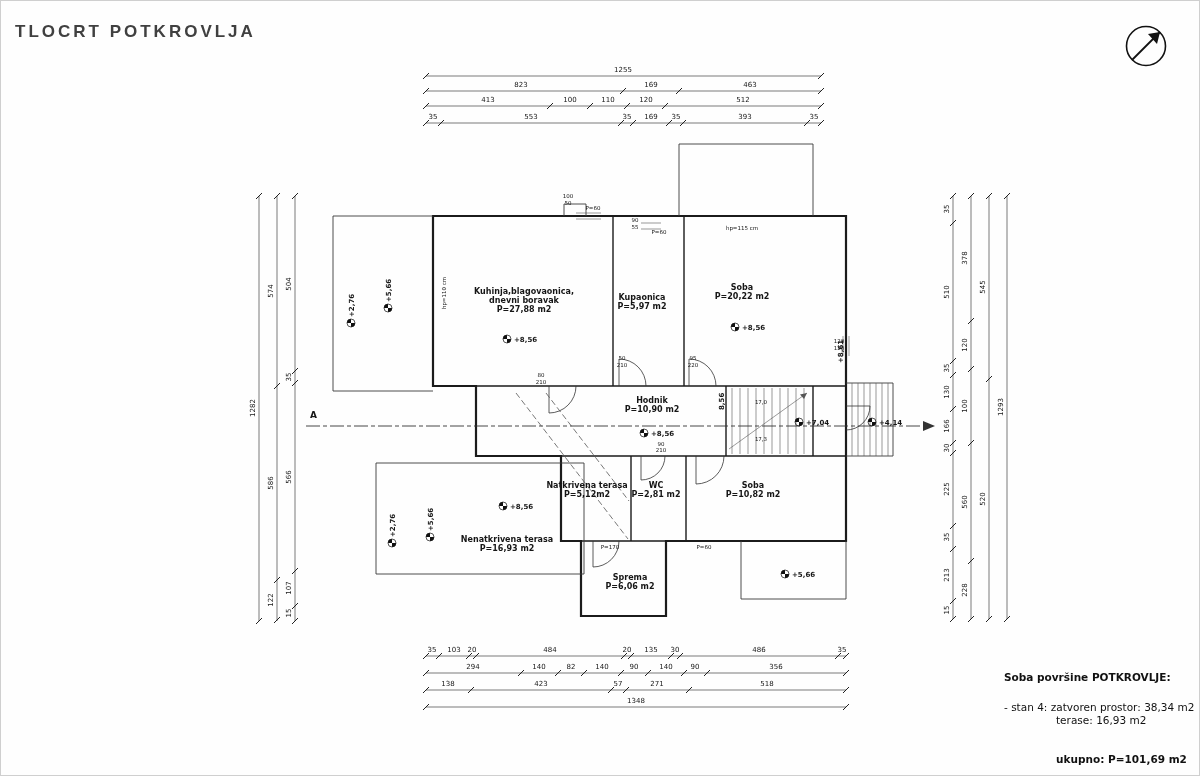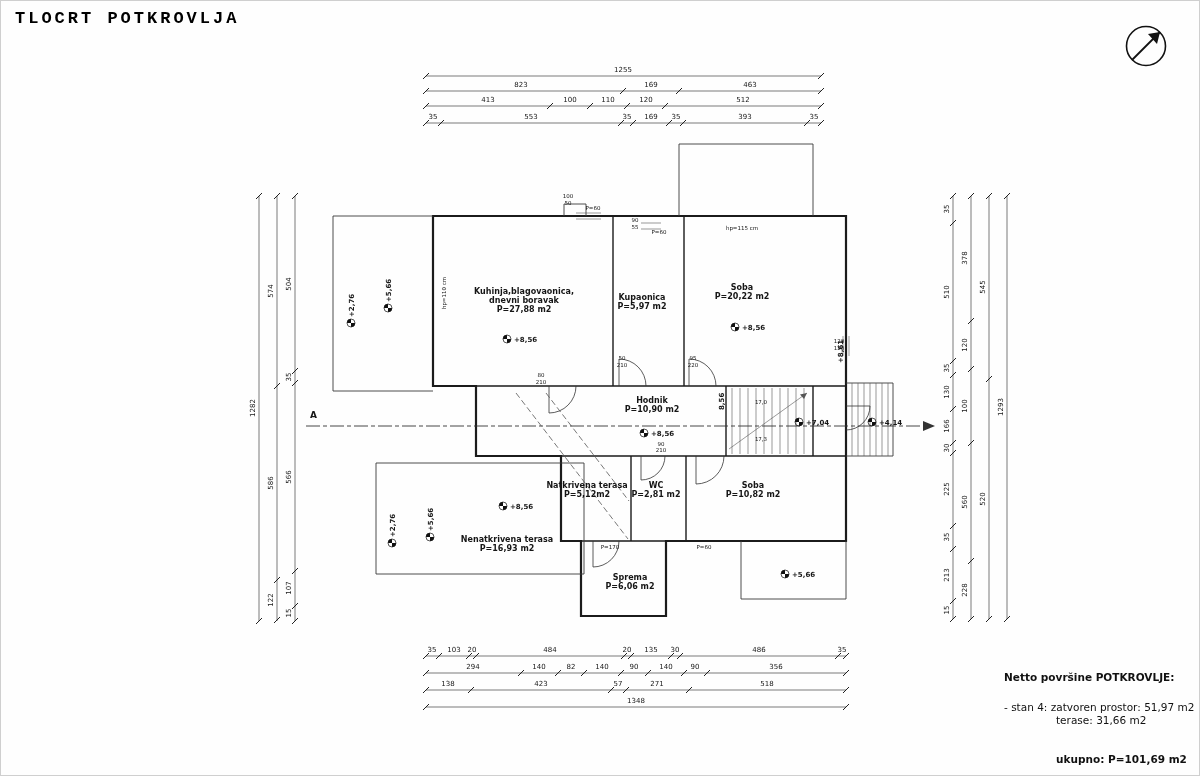--- a/index.html
+++ b/index.html
@@ -1,18 +1,18 @@
 <!DOCTYPE html>
 <html><head>
 <meta charset="utf-8">
 <style>
   html,body{margin:0;padding:0;background:#fff;}
   body{width:1200px;height:776px;overflow:hidden;font-family:"DejaVu Sans",sans-serif;}
   .sheet{position:relative;width:1198px;height:774px;background:#fefefe;border:1px solid #cfcfcf;box-sizing:content-box;}
-  .title{position:absolute;top:8px;left:14px;margin:0;font-size:17px;font-weight:600;letter-spacing:3px;color:#000000;font-family:Liberation Mono, monospace;}
+  .title{position:absolute;top:21px;left:14px;margin:0;font-size:17px;font-weight:600;letter-spacing:3px;color:#404040;font-family:Liberation Sans, sans-serif;}
   .north{position:absolute;top:22px;left:1122px;width:46px;height:46px;}
   svg.plan{position:absolute;top:0;left:0;}
   .wallH{fill:none;stroke:#1b1b1b;stroke-width:2.2;}
   .wallM{fill:none;stroke:#1b1b1b;stroke-width:1.4;}
   .thin{fill:none;stroke:#3a3a3a;stroke-width:0.9;}
   .hair{fill:none;stroke:#555;stroke-width:0.6;}
   .dimline{stroke:#444;stroke-width:0.7;}
   .tick{fill:none;stroke:#222;stroke-width:1;}
   .door{fill:none;stroke:#333;stroke-width:0.8;}
   .dash{fill:none;stroke:#555;stroke-width:0.8;stroke-dasharray:6 3;}
@@ -275,19 +275,19 @@
       <text class="tiny" x="838" y="349">120</text>
       <text class="tiny" x="609" y="548">P=170</text>
       <text class="tiny" x="703" y="548">P=60</text>
       <text class="tiny" x="760" y="403">17,0</text>
       <text class="tiny" x="760" y="440">17,3</text>
     </g>
 
   </svg>
 
   <div class="summary">
-    <div class="s-head">Netto površine POTKROVLJE:</div>
-    <div class="s-line">- stan 4: zatvoren prostor: 51,97 m2</div>
-    <div class="s-line indent">terase: 31,66 m2</div>
+    <div class="s-head">Soba površine POTKROVLJE:</div>
+    <div class="s-line">- stan 4: zatvoren prostor: 38,34 m2</div>
+    <div class="s-line indent">terase: 16,93 m2</div>
     <div class="s-line indent bold">ukupno: P=101,69 m2</div>
   </div>
 
 </div>
 
 </body></html>

